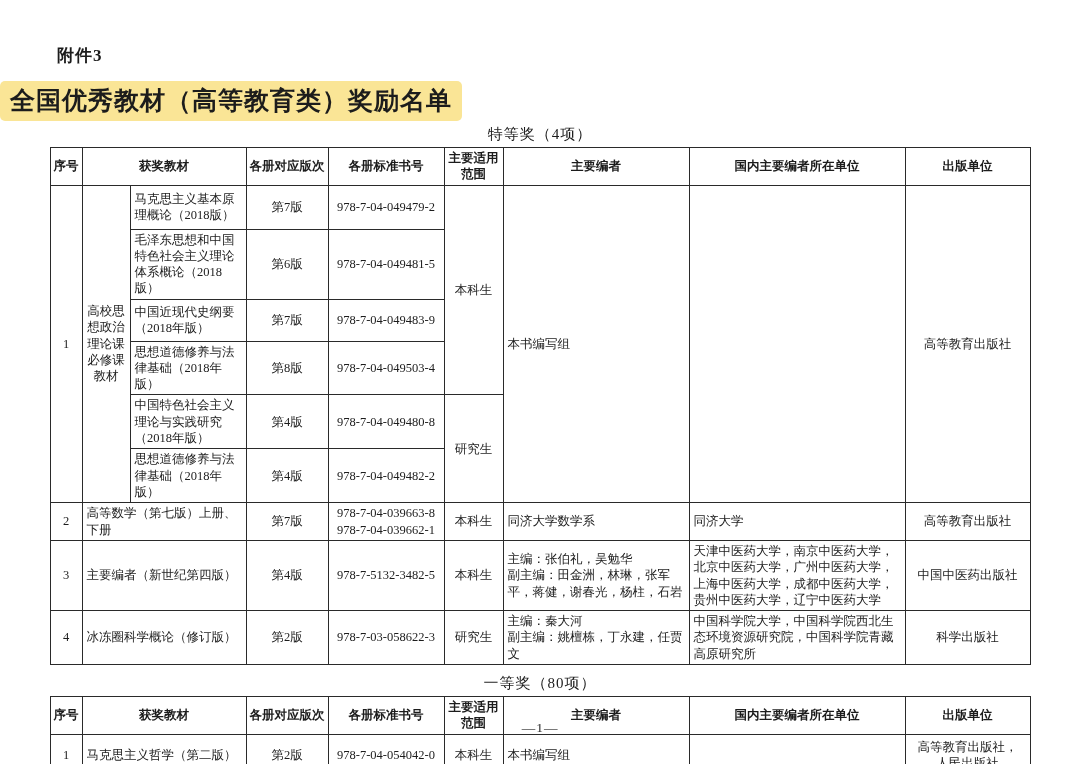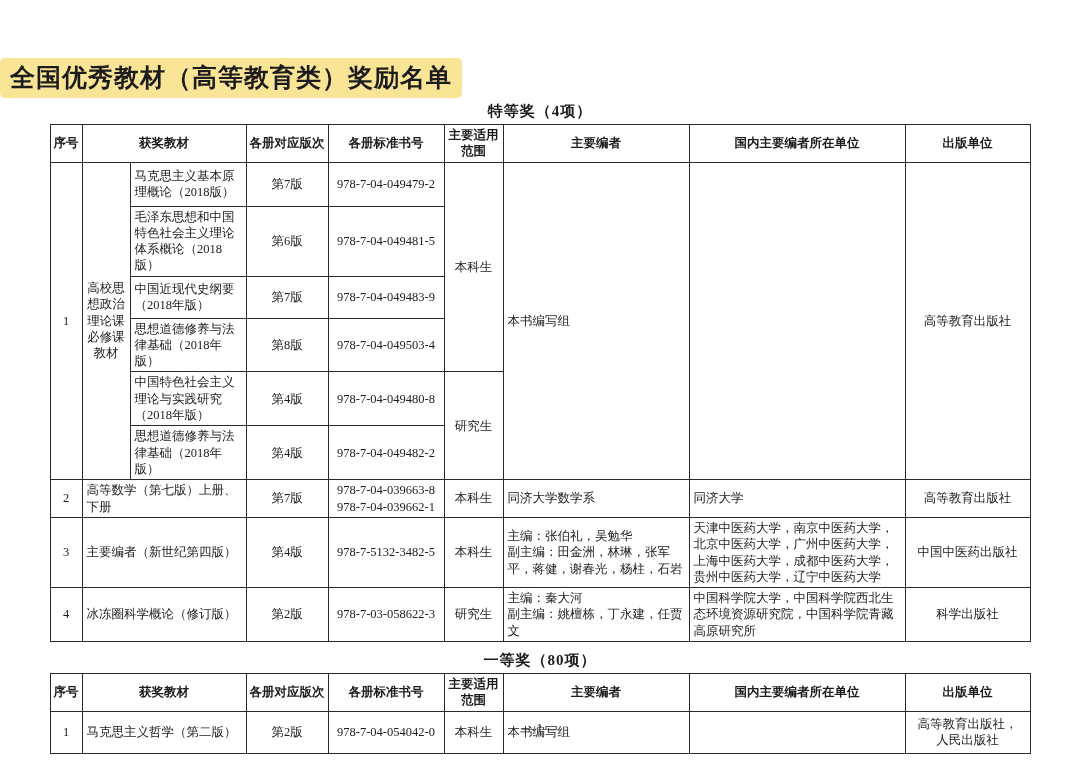--- a/index.html
+++ b/index.html
@@ -24,21 +24,21 @@
     background:#FAE596;
     border-radius:5px;
     padding:3px 10px 4px 10px;
     font-size:25px;
     font-weight:bold;
     letter-spacing:1px;
   }
   .section-heading{
     text-align:center;
     font-size:15px;
-    font-weight:bold;
+    font-weight:normal;
     margin-top:4px;
     margin-bottom:3px;
     letter-spacing:1px;
   }
   table.award{
     width:980px;
     margin:0 auto;
     border-collapse:collapse;
     table-layout:fixed;
     border:1.5px solid #2a2a2a;
@@ -67,20 +67,21 @@
     font-size:13.5px;
     color:#2a2a2a;
     letter-spacing:1px;
   }
 </style>
 </head>
 <body>
 
 <div class="page">
 
+  <div class="attachment">附件3</div>
 
   <div class="title-wrap">
     <span class="title-highlight" style="background: rgb(250, 229, 150);">全国优秀教材（高等教育类）奖励名单</span>
   </div>
 
   <div class="section-heading">特等奖（4项）</div>
 
   <table class="award">
     <colgroup>
       <col style="width:32px">

